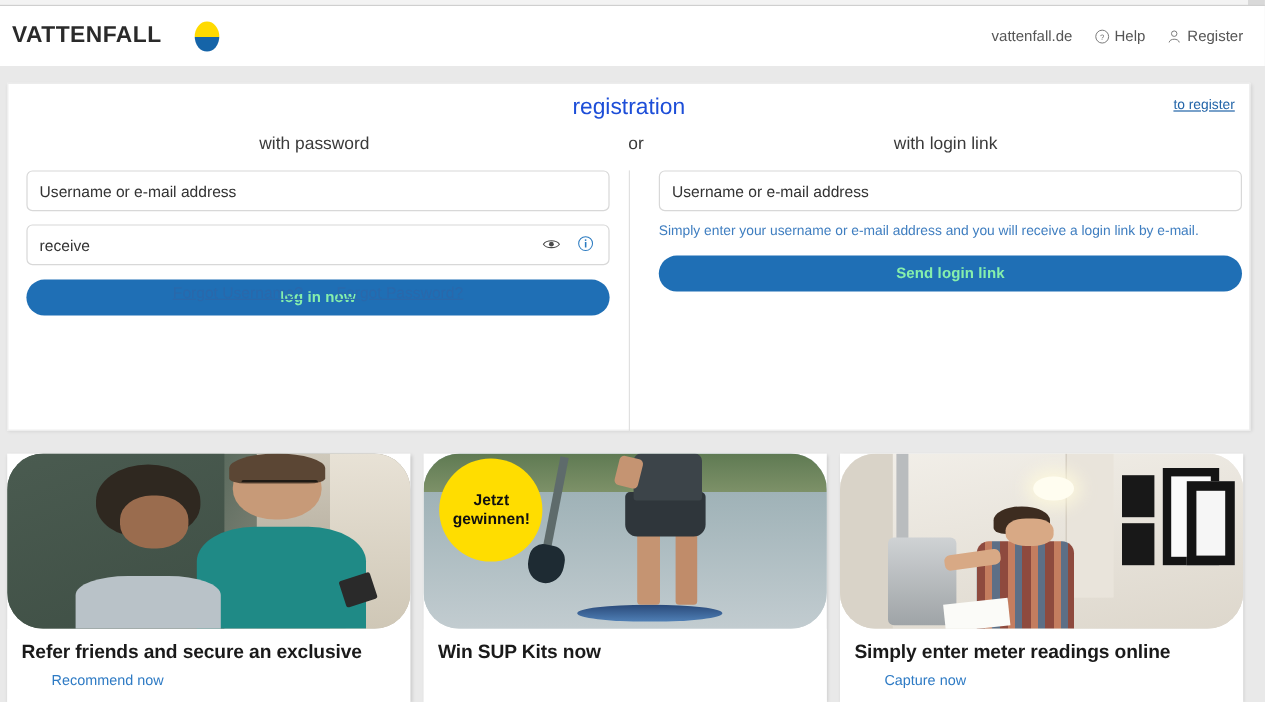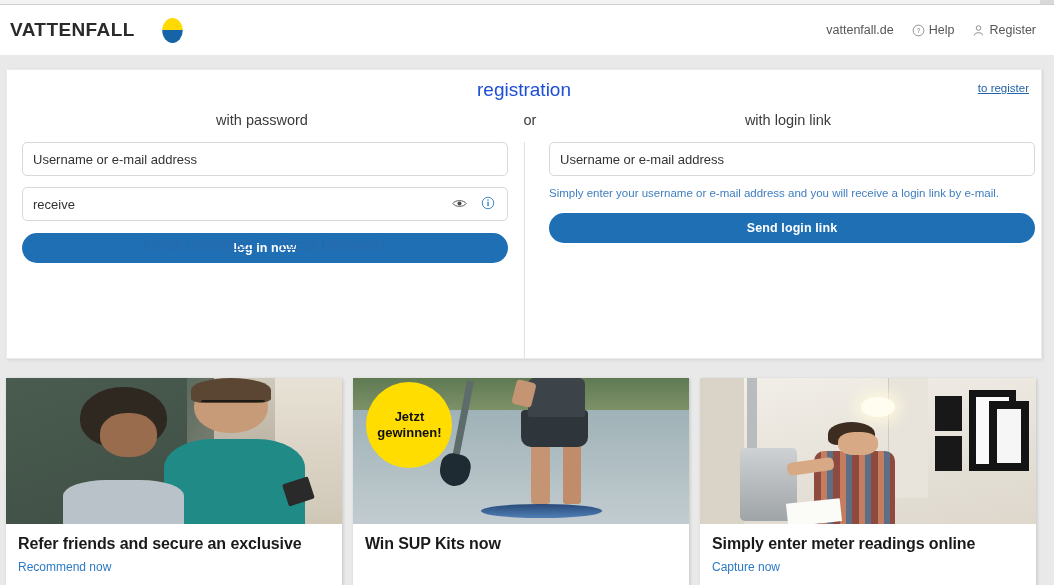--- a/index.html
+++ b/index.html
@@ -167,21 +167,21 @@
   }
 
   .btn {
     display: block;
     width: 100%;
     height: 30px;
     margin-top: 12px;
     border: none;
     border-radius: 18px;
     background: #1f6fb5;
-    color: #ffffff;
+    color: #86efac;
     font-size: 12.5px;
     font-weight: bold;
     font-family: "Liberation Sans", sans-serif;
     cursor: pointer;
     letter-spacing: 0.1px;
   }
 
   .helper {
     margin-top: 10px;
     font-size: 11.5px;
@@ -220,40 +220,42 @@
     box-shadow: 1px 1px 3px rgba(0,0,0,0.16);
     position: relative;
     overflow: hidden;
     cursor: pointer;
   }
   .promo-img {
     width: 100%;
     height: 146px;
     position: relative;
     overflow: hidden;
+    border-radius: 30px;
   }
   .promo-body {
     position: absolute;
     left: 0; bottom: 0;
     width: 100%;
     height: 61px;
     background: rgba(255,255,255,0.88);
     padding: 10px 12px 0 12px;
   }
   .promo-title {
     font-size: 16px;
     font-weight: bold;
     color: #1a1a1a;
     line-height: 1.2;
     letter-spacing: -0.1px;
   }
   .promo-link {
     margin-top: 7px;
     font-size: 12px;
     color: #2d7ac4;
+    margin-left: 25px;
   }
 
   
   .art1 { background: linear-gradient(120deg,#4e5d52 0%,#55675a 40%,#8f8d80 72%,#cfc6b4 100%); }
   .a1-wall { position:absolute; left:0; top:0; width:54%; height:100%;
              background: linear-gradient(160deg,#4a5b50,#3f4f45); }
   .a1-door { position:absolute; right:0; top:0; width:20%; height:100%;
              background: linear-gradient(180deg,#e8e2d6,#cfc7b6); }
   .a1-hall { position:absolute; right:16%; top:0; width:22%; height:100%;
              background: linear-gradient(180deg,#cfc9bb,#a89f8e); }

